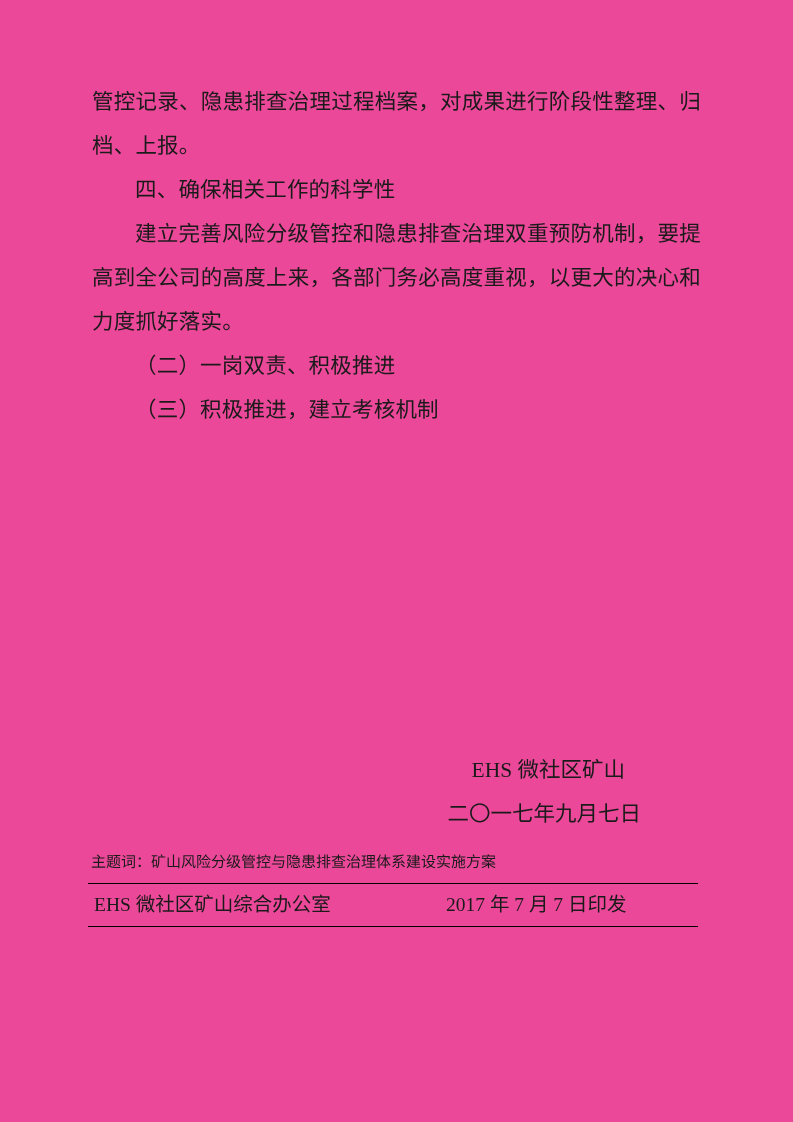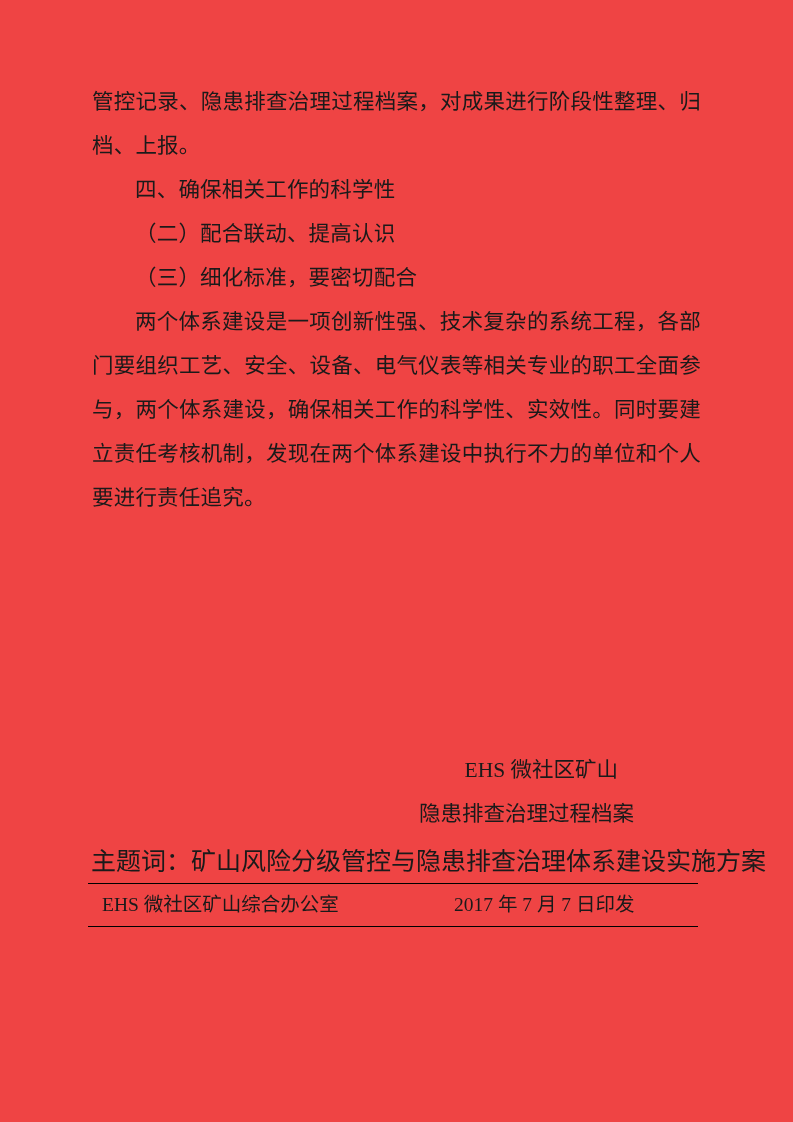--- a/index.html
+++ b/index.html
@@ -12,21 +12,21 @@
     font-family: "Liberation Serif", "DejaVu Serif", serif;
     color: #1a1a1a;
     -webkit-font-smoothing: antialiased;
   }
 
   .page {
     position: relative;
     width: 793px;
     height: 1122px;
     margin: 0 auto;
-    background: #ef4444;
+    background: #ec4899;
     overflow: hidden;
     box-sizing: border-box;
   }
 
   
   .content {
     position: absolute;
     left: 92px;
     top: 80px;
     width: 609px;
@@ -47,21 +47,21 @@
   .para.heading {
     text-indent: 2em;
   }
   .para.subheading {
     text-indent: 2em;
   }
 
   
   .sign-block {
     position: absolute;
-    left: 85px;
+    left: 92px;
     top: 748px;
     width: 609px;
   }
   .sign-line {
     font-size: 21.5px;
     line-height: 44px;
     margin: 0;
     text-align: right;
     padding-right: 76px;
   }
@@ -70,39 +70,39 @@
   }
 
   
   .footer {
     position: absolute;
     left: 88px;
     top: 845px;
     width: 610px;
   }
   .footer-keywords {
-    font-size: 25px;
+    font-size: 15px;
     line-height: 34px;
     margin: 0 0 4px 3px;
     white-space: nowrap;
   }
   .rule {
     width: 100%;
     height: 0;
     border: 0;
     border-top: 1.6px solid #000000;
     margin: 0;
   }
   .footer-row {
     display: flex;
     align-items: center;
     height: 42px;
     font-size: 19.5px;
     line-height: 42px;
-    margin-left: 14px;
+    margin-left: 6px;
   }
   .footer-office {
     flex: 0 0 auto;
     width: 352px;
     white-space: nowrap;
   }
   .footer-print {
     flex: 0 0 auto;
     white-space: nowrap;
   }
@@ -112,33 +112,33 @@
 
 <div class="page">
 
   <div class="content">
 
     <p class="para">管控记录、隐患排查治理过程档案，对成果进行阶段性整理、归档、上报。</p>
 
     <p class="para heading">四、确保相关工作的科学性</p>
 
 
+    <p class="para indent">建立完善风险分级管控和隐患排查治理双重预防机制，要提高到全公司的高度上来，各部门务必高度重视，以更大的决心和力度抓好落实。</p>
 
-    <p class="para subheading">（二）配合联动、提高认识</p>
+    <p class="para subheading">（二）一岗双责、积极推进</p>
 
 
-    <p class="para subheading">（三）细化标准，要密切配合</p>
+    <p class="para subheading">（三）积极推进，建立考核机制</p>
 
-    <p class="para indent">两个体系建设是一项创新性强、技术复杂的系统工程，各部门要组织工艺、安全、设备、电气仪表等相关专业的职工全面参与，两个体系建设，确保相关工作的科学性、实效性。同时要建立责任考核机制，发现在两个体系建设中执行不力的单位和个人要进行责任追究。</p>
 
   </div>
 
   <div class="sign-block">
     <p class="sign-line">EHS 微社区矿山</p>
-    <p class="sign-line date">隐患排查治理过程档案</p>
+    <p class="sign-line date">二〇一七年九月七日</p>
   </div>
 
   <div class="footer">
     <p class="footer-keywords">主题词：矿山风险分级管控与隐患排查治理体系建设实施方案</p>
 
     <hr class="rule">
 
     <div class="footer-row">
       <span class="footer-office">EHS 微社区矿山综合办公室</span>
       <span class="footer-print">2017 年 7 月 7 日印发</span>

